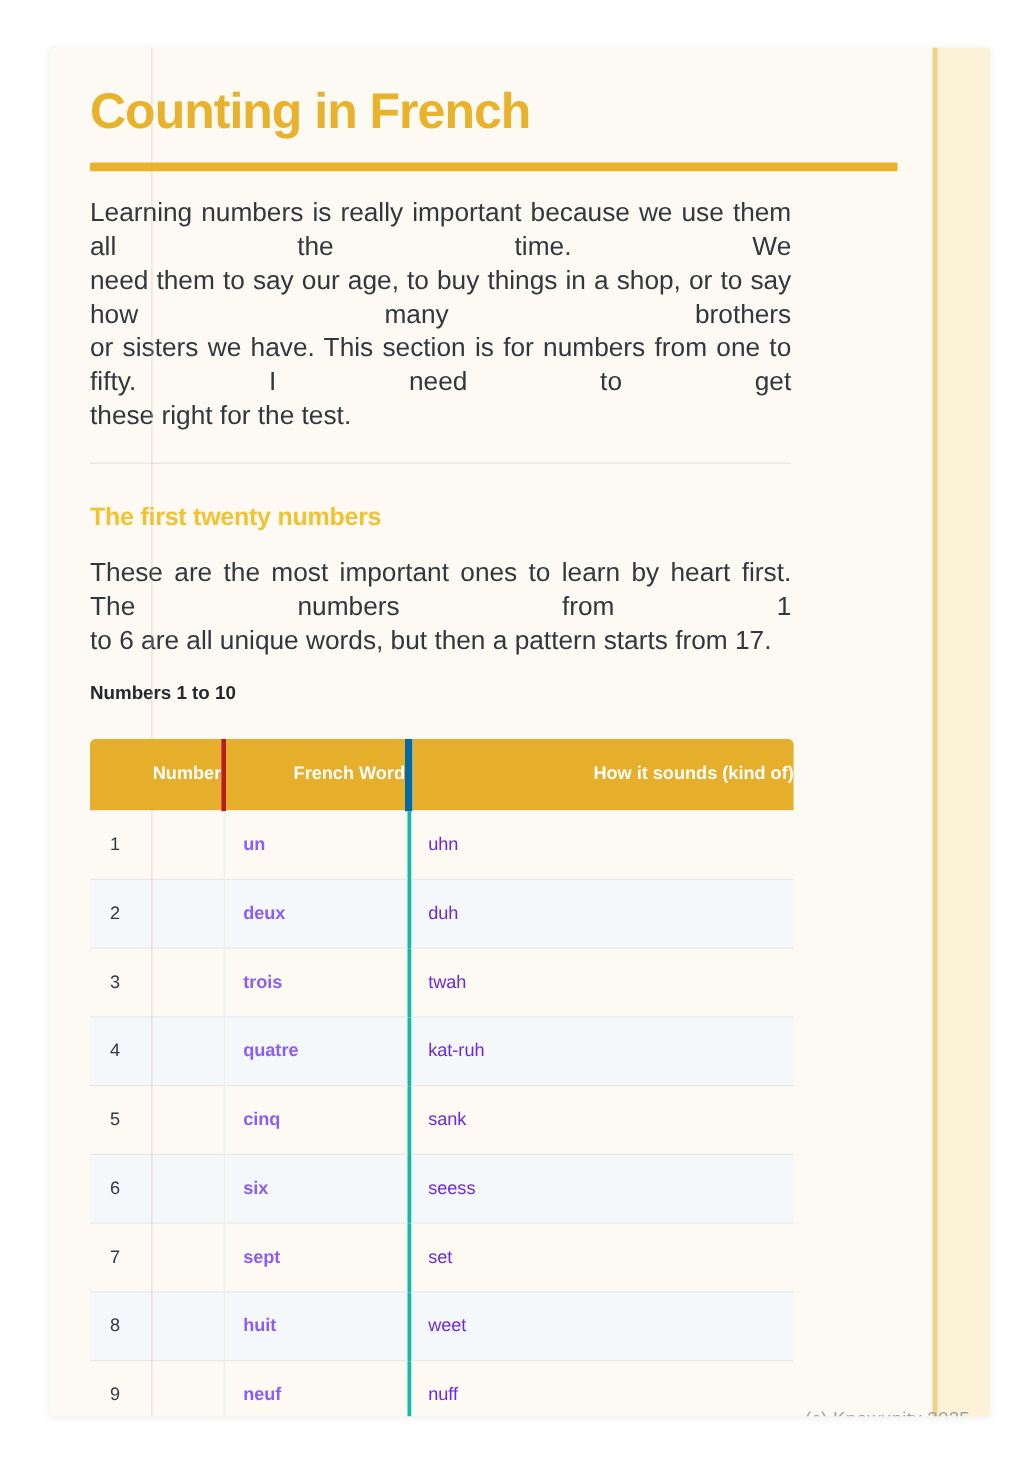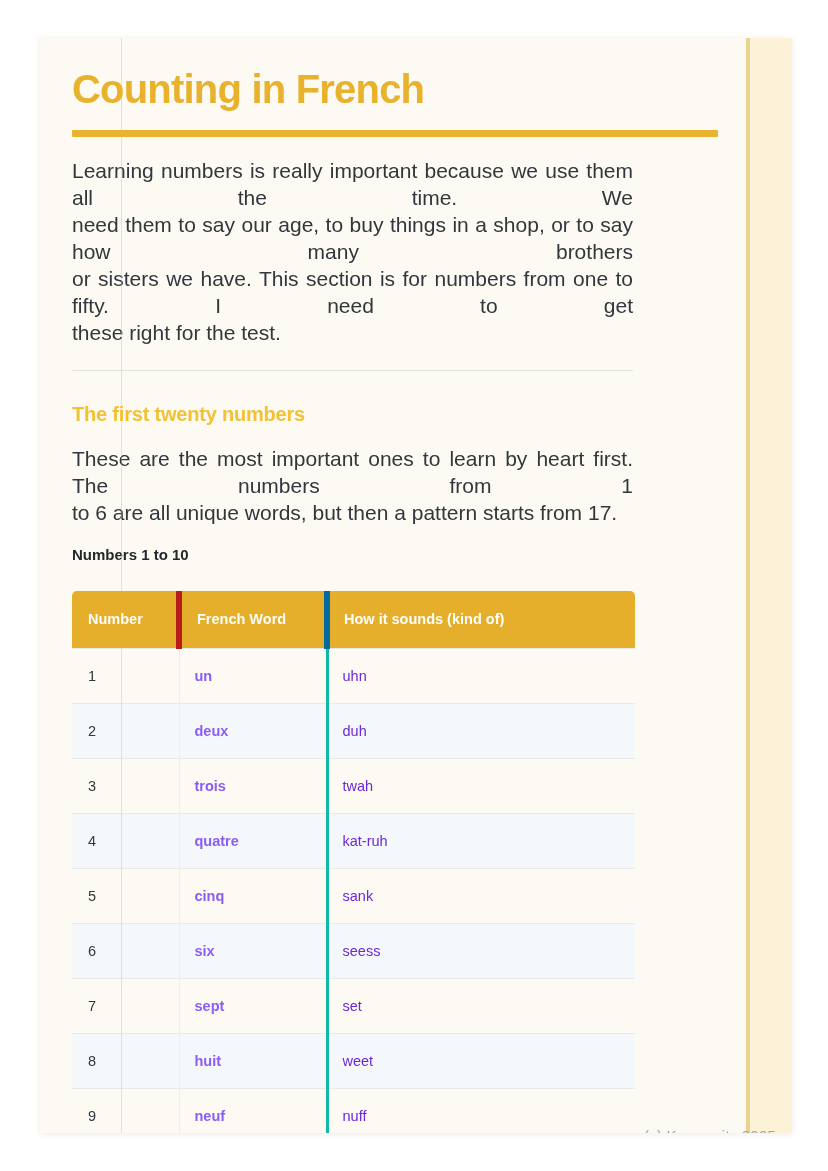--- a/index.html
+++ b/index.html
@@ -64,25 +64,25 @@
 
   h3.table-caption { margin-top: 20px; font-size: 15px; font-weight: bold; color: #23282D; }
 
   
   .tbl-wrap { margin-top: 28px; width: 563px; border-radius: 5px 5px 0 0; overflow: hidden; }
   table.numbers { width: 563px; border-collapse: collapse; table-layout: fixed; }
   col.c1 { width: 107px; } col.c2 { width: 148px; } col.c3 { width: 308px; }
   thead th {
     position: relative; z-index: 2;
     height: 57px; background: #E5AF2B;
-    color: #FDFDFC; font-size: 14.5px; font-weight: bold; text-align: left;
+    color: #FDFDFC; font-size: 14.5px; font-weight: bold; text-align: right;
     vertical-align: middle;
   }
   thead th.h1c { padding-left: 16px; }
-  thead th.h2c { padding-left: 15px; border-left: 6px solid #b91c1c; }
+  thead th.h2c { padding-left: 15px; border-left: 4px solid #b91c1c; }
   thead th.h3c { padding-left: 14px; border-left: 6px solid #0369a1; }
   tbody tr { height: 55px; }
   tbody tr.alt { background: #F5F8FA; }
   tbody td {
     border-top: 1px solid #E7EAE8;
     font-size: 14.5px; vertical-align: middle; color: #32383E;
   }
   tbody td.num  { padding-left: 16px; }
   tbody td.word { padding-left: 15px; border-left: 1px solid #EDEFEC; font-weight: bold; color: #8b5cf6; }
   tbody td.snd  { padding-left: 14px; border-left: 3px solid #14b8a6; color: #6d28d9; }

